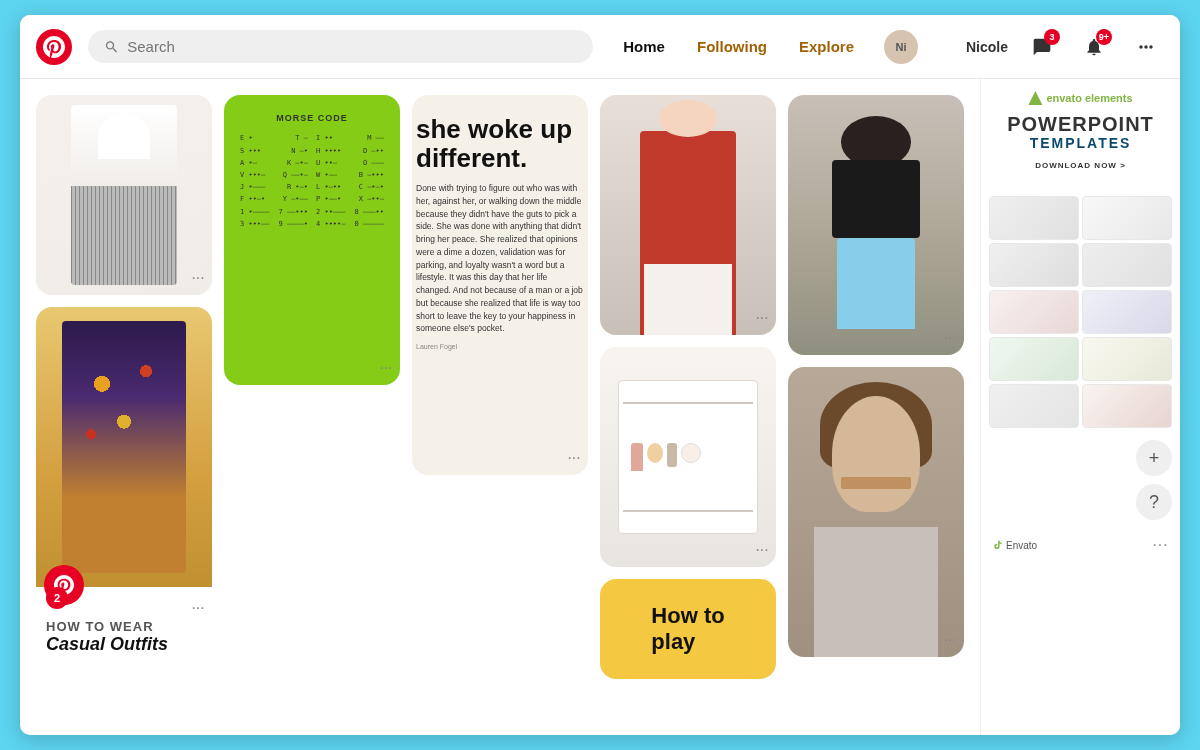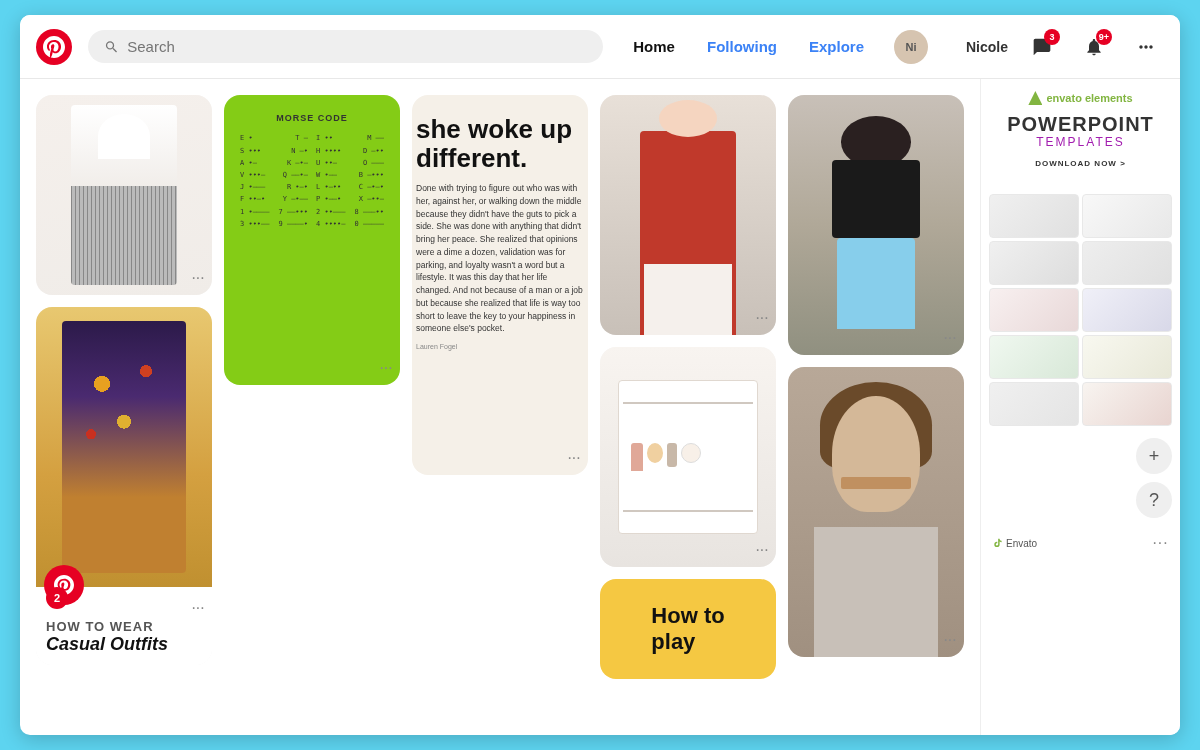--- a/index.html
+++ b/index.html
@@ -59,21 +59,21 @@
     .nav-links {
       display: flex;
       gap: 4px;
       align-items: center;
       margin-left: auto;
     }
     .nav-link {
       padding: 8px 14px;
       font-size: 15px;
       font-weight: 600;
-      color: #3b82f6;
+      color: #a16207;
       cursor: pointer;
       border-radius: 24px;
       text-decoration: none;
     }
     .nav-link.active { color: #111; }
     .nav-avatar {
       width: 34px; height: 34px;
       background: #d6c4b0;
       border-radius: 50%;
       display: flex; align-items: center; justify-content: center;
@@ -93,21 +93,21 @@
       background: #e60023;
       color: #fff;
       font-size: 9px;
       font-weight: 700;
       min-width: 16px; height: 16px;
       border-radius: 8px;
       display: flex; align-items: center; justify-content: center;
       padding: 0 3px;
     }
     .nav-user-section {
-      display: flex; align-items: center; gap: 6px;
+      display: flex; align-items: center; gap: 16px;
     }
     .user-name {
       font-size: 14px; font-weight: 600; color: #333; cursor: pointer; padding-left: 32px;
     }
     
     .main-content {
       display: flex;
       height: calc(720px - 64px);
       overflow-y: auto;
     }
@@ -192,23 +192,23 @@
       font-size: 11px; color: #82b541; font-weight: 600;
     }
     .ppt-title {
       font-size: 20px;
       font-weight: 900;
       color: #333;
       letter-spacing: 1px;
       line-height: 1.1;
     }
     .ppt-subtitle {
-      font-size: 12px;
-      font-weight: 400;
-      color: #a21caf;
+      font-size: 14px;
+      font-weight: 700;
+      color: #0c4a6e;
       letter-spacing: 2px;
     }
     .download-btn {
       margin: 10px auto;
       display: block;
       font-size: 8px;
       font-weight: 700;
       color: #333;
       letter-spacing: 1px;
       text-transform: uppercase;

